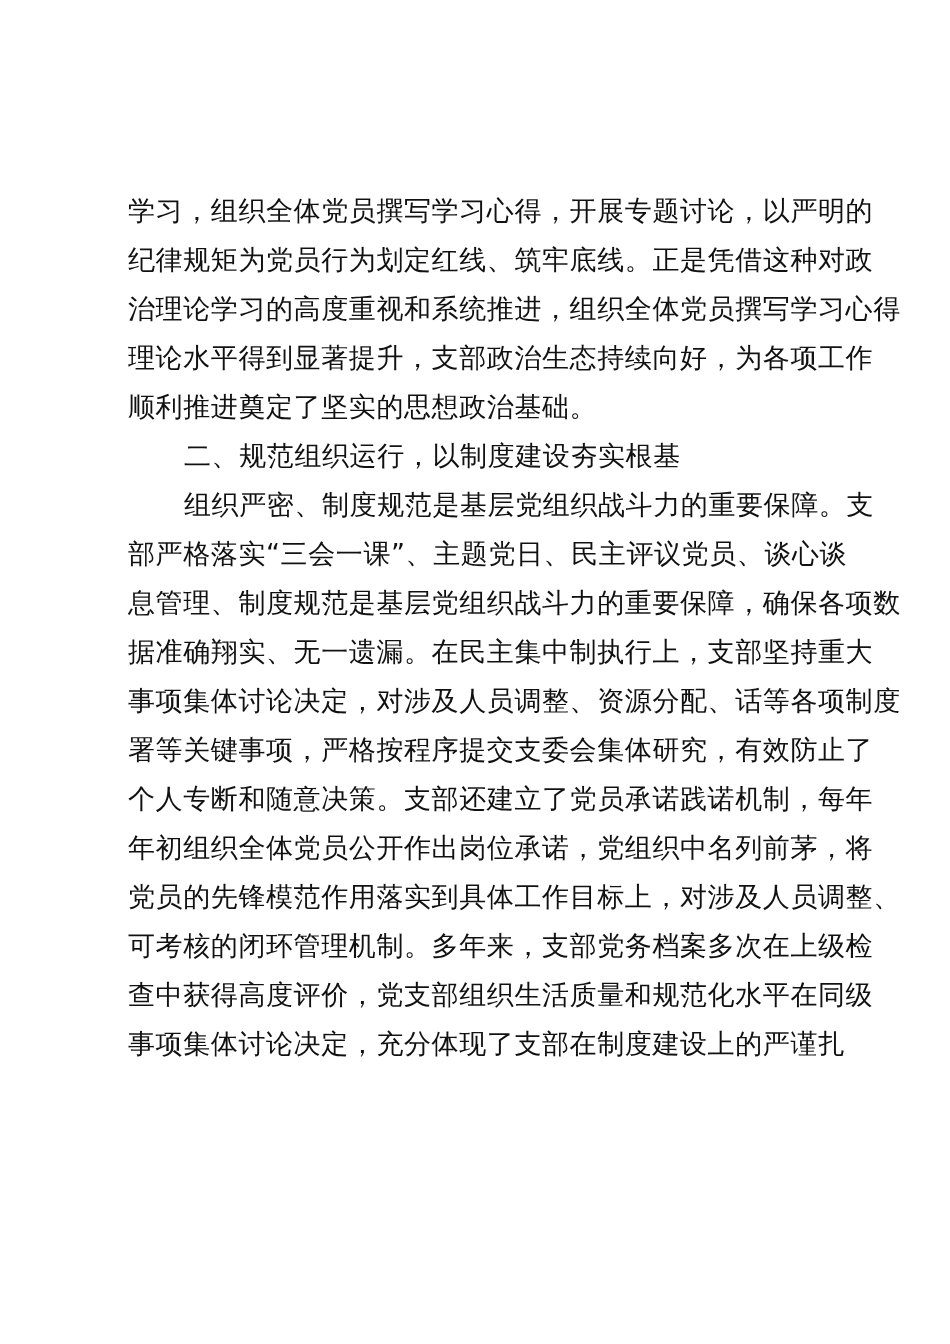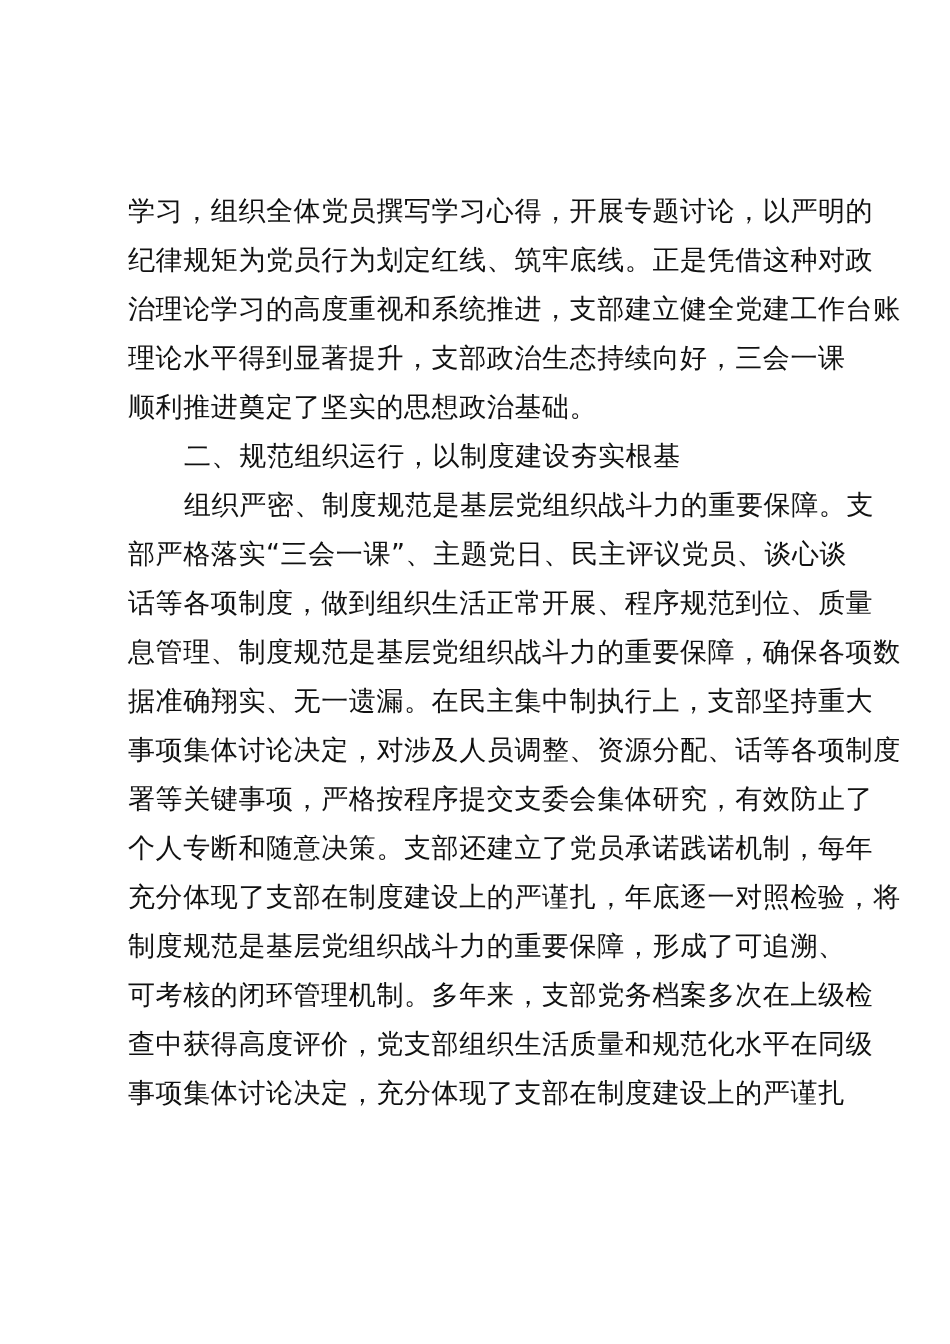--- a/index.html
+++ b/index.html
@@ -32,30 +32,29 @@
   .indent {
     padding-left: 56px;
   }
 </style>
 </head>
 <body>
 
 <div class="page">
   <div class="line">学习，组织全体党员撰写学习心得，开展专题讨论，以严明的</div>
   <div class="line">纪律规矩为党员行为划定红线、筑牢底线。正是凭借这种对政</div>
-  <div class="line">治理论学习的高度重视和系统推进，支部建立健全党建工作台账</div>
-  <div class="line">理论水平得到显著提升，支部政治生态持续向好，三会一课</div>
+  <div class="line">治理论学习的高度重视和系统推进，组织全体党员撰写学习心得</div>
+  <div class="line">理论水平得到显著提升，支部政治生态持续向好，为各项工作</div>
   <div class="line">顺利推进奠定了坚实的思想政治基础。</div>
   <div class="line indent">二、规范组织运行，以制度建设夯实根基</div>
   <div class="line indent">组织严密、制度规范是基层党组织战斗力的重要保障。支</div>
   <div class="line">部严格落实“三会一课”、主题党日、民主评议党员、谈心谈</div>
-  <div class="line">话等各项制度，做到组织生活正常开展、程序规范到位、质量</div>
   <div class="line">息管理、制度规范是基层党组织战斗力的重要保障，确保各项数</div>
   <div class="line">据准确翔实、无一遗漏。在民主集中制执行上，支部坚持重大</div>
   <div class="line">事项集体讨论决定，对涉及人员调整、资源分配、话等各项制度</div>
   <div class="line">署等关键事项，严格按程序提交支委会集体研究，有效防止了</div>
   <div class="line">个人专断和随意决策。支部还建立了党员承诺践诺机制，每年</div>
-  <div class="line">充分体现了支部在制度建设上的严谨扎，年底逐一对照检验，将</div>
-  <div class="line">制度规范是基层党组织战斗力的重要保障，形成了可追溯、</div>
+  <div class="line">年初组织全体党员公开作出岗位承诺，党组织中名列前茅，将</div>
+  <div class="line">党员的先锋模范作用落实到具体工作目标上，对涉及人员调整、</div>
   <div class="line">可考核的闭环管理机制。多年来，支部党务档案多次在上级检</div>
   <div class="line">查中获得高度评价，党支部组织生活质量和规范化水平在同级</div>
   <div class="line">事项集体讨论决定，充分体现了支部在制度建设上的严谨扎</div>
 </div>
 
 </body></html>

